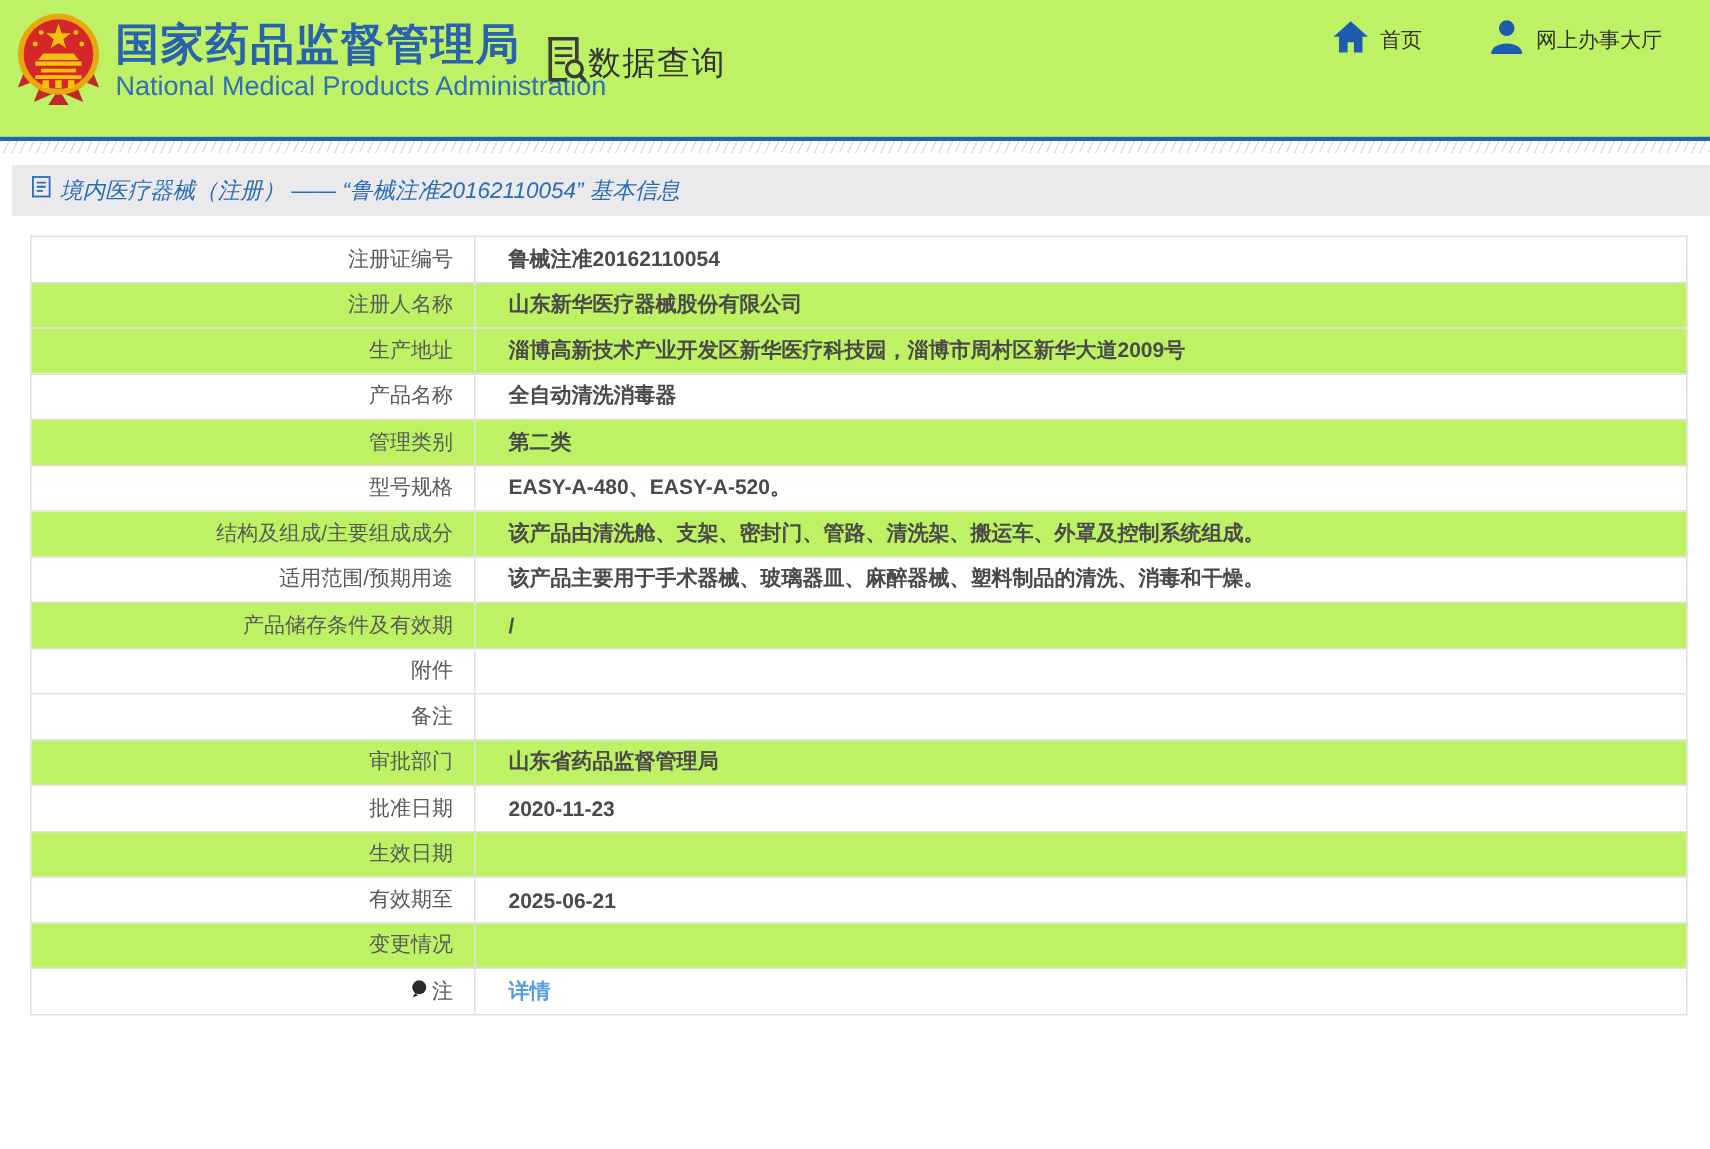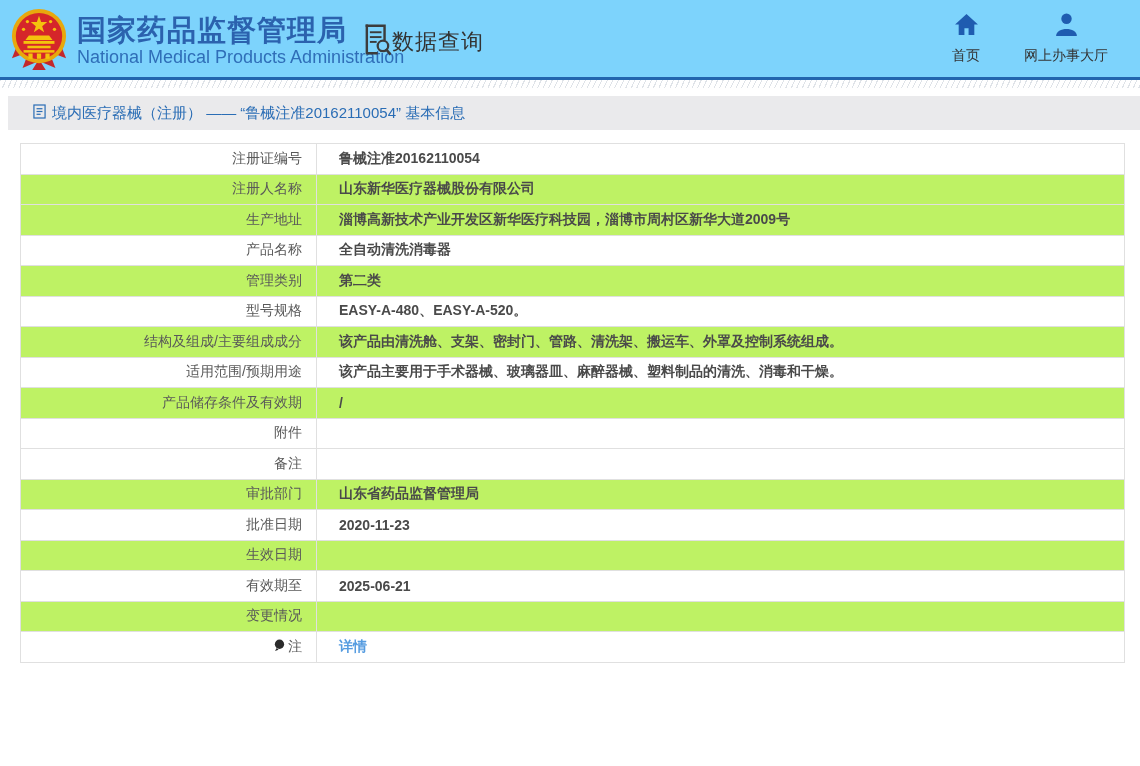--- a/index.html
+++ b/index.html
@@ -5,22 +5,22 @@
   * { margin: 0; padding: 0; box-sizing: border-box; }
   html, body {
     width: 1140px; height: 766px;
     background: #ffffff;
     font-family: "Liberation Sans", "DejaVu Sans", sans-serif;
     overflow: hidden;
   }
   
   .header {
     position: relative;
-    width: 1140px; height: 77px;
-    background: #7dd3fc;
+    width: 1140px; height: 91px;
+    background: #bef264;
   }
   .emblem {
     position: absolute; left: 10px; top: 7px;
     width: 58px; height: 64px;
   }
   .org-block {
     position: absolute; left: 77px; top: 13px;
   }
   .org-zh {
     font-size: 29px; font-weight: bold;
@@ -37,37 +37,37 @@
     cursor: pointer;
   }
   .section-label {
     font-size: 22px; color: #333333; letter-spacing: 1px;
   }
   .top-nav {
     position: absolute; right: 32px; top: 13px;
     display: flex; gap: 44px;
   }
   .nav-item {
-    display: flex; flex-direction: column; align-items: center;
+    display: flex; flex-direction: row; align-items: center;
     gap: 7px; cursor: pointer;
   }
   .nav-item .nav-label { font-size: 14px; color: #333333; }
   
   .blue-rule { width: 1140px; height: 3px; background: #2265ae; }
   .hatch-band {
     width: 1140px; height: 8px;
     background: repeating-linear-gradient(115deg, #dfe3e8 0 1px, #ffffff 1px 5px);
   }
   
   .title-bar {
     margin: 8px 0 0 8px;
     width: 1132px; height: 34px;
     background: #eaeaec;
     display: flex; align-items: center;
-    padding-left: 25px; gap: 6px;
+    padding-left: 13px; gap: 6px; font-style: italic;
   }
   .title-bar .bar-title {
     font-size: 15px; color: #2a6db5;
   }
   
   .info-table {
     margin: 13px 15px 0 20px;
     width: 1105px;
     border-collapse: collapse;
     font-size: 14px;

